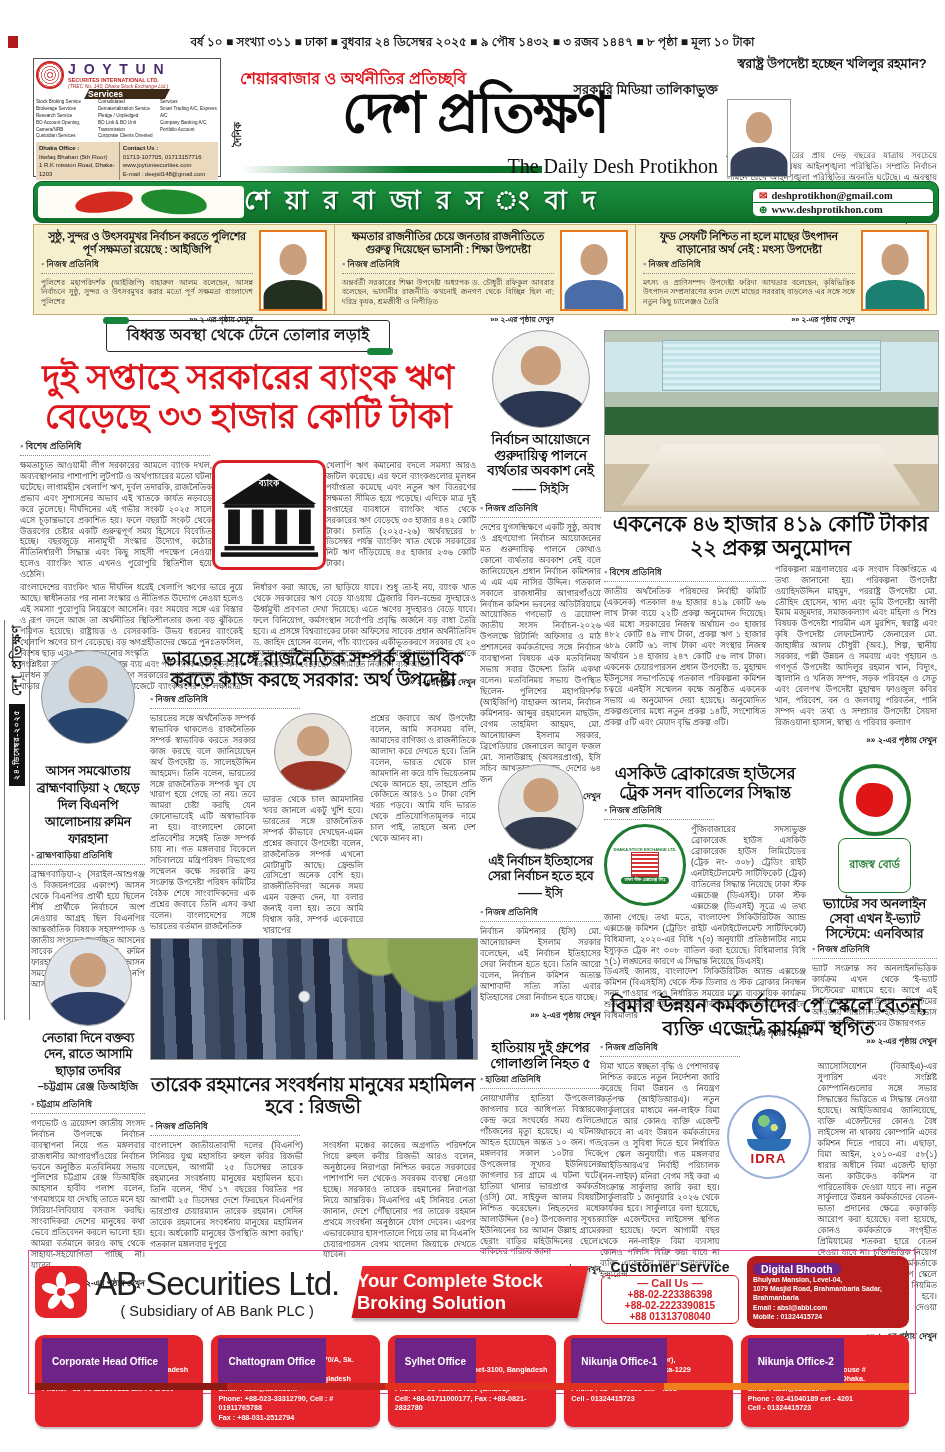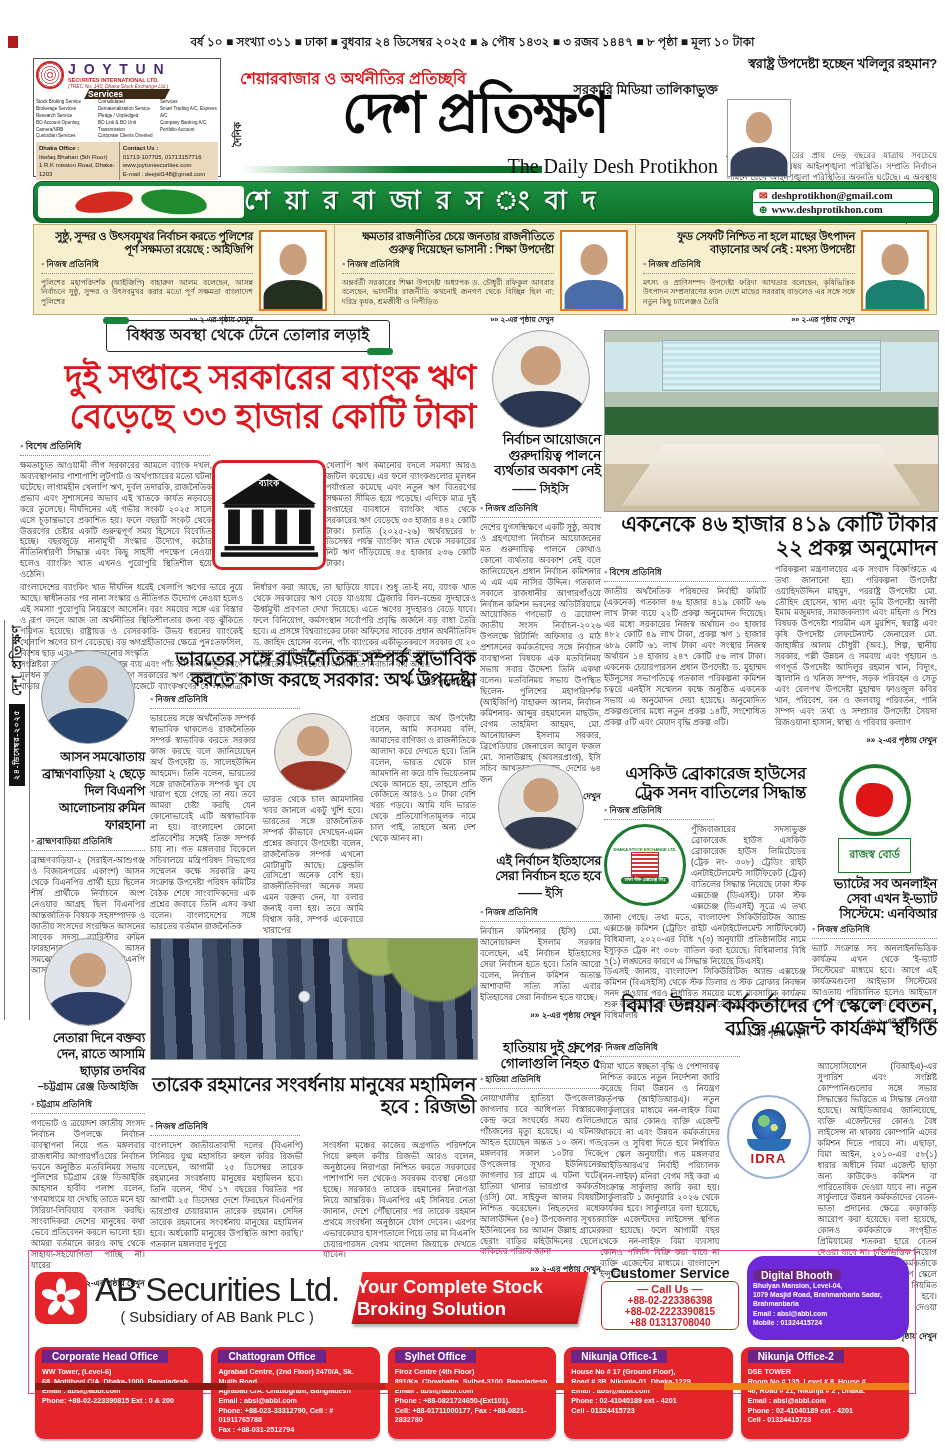--- a/index.html
+++ b/index.html
@@ -1,21 +1,21 @@
 <!DOCTYPE html>
 <html><head>
 <meta charset="utf-8">
 <style>
   html,body{margin:0;padding:0;background:#e9e9e9}
   .page{position:relative;width:945px;height:1452px;background:#fff;margin:0 auto;
         font-family:"Liberation Sans",sans-serif;color:#1a1a1a;overflow:hidden}
   .abs{position:absolute}
   .ctr{text-align:center}
   .b{font-weight:bold}
-  .hl{font-weight:bold;color:#101010;text-align:right;line-height:1.16;letter-spacing:-.3px}
+  .hl{font-weight:bold;color:#101010;text-align:center;line-height:1.16;letter-spacing:-.3px}
   .red{color:#df161c}
   .byline{font-size:8.5px;font-weight:bold;color:#222;margin:2px 0 1px}
   .byline::before{content:"▪ ";color:#8a8a8a}
   .dot{border-top:1px dotted #8a8a8a;height:2px;margin:1px 0 2px}
   .body{font-size:8.3px;line-height:1.32;text-align:justify;color:#222}
   .more{font-weight:bold;font-size:8.2px;color:#111;white-space:nowrap}
   .more::before{content:"»» "}
   .mrow{text-align:right;margin-top:1px}
   .circle{border-radius:50%;border:1px solid #9a9a9a;overflow:hidden}
   .person{position:relative;background:var(--bg,#dce2e7);overflow:hidden}
@@ -53,41 +53,41 @@
   .banklabel{position:absolute;top:13%;left:0;right:0;text-align:center;color:#fff;font-weight:bold;font-size:9px}
   .greenbar{background:linear-gradient(to right,rgba(255,255,255,0),#0c7a2d 55%,#0a6b27)}
   .gbanner{background:linear-gradient(#1c9140,#0d7029);border-radius:9px;border:1px solid #0a5c22}
   .contactbox{background:#fff;border:1px solid #0d7029;border-radius:6px;font-family:"Liberation Serif",serif}
   .crow{display:flex;align-items:center;gap:4px;padding:1px 6px;font-size:10.5px;font-weight:bold}
   .crow+.crow{border-top:1px solid #0d7029}
   .teaser{flex:1;display:flex;padding:5px 7px;min-width:0}
   .teaser+.teaser{border-left:1px solid #c3b273}
   .office{flex:1;background:#e3242b;border-radius:9px;position:relative;padding:20px 7px 4px;box-shadow:0 2px 2px rgba(0,0,0,.25)}
   .opill{position:absolute;top:3px;left:7px;background:#6e2386;color:#fff;font-size:10px;font-weight:bold;
-     padding:1px 10px;border-radius:0;white-space:nowrap}
+     padding:18px 10px;border-radius:0;white-space:nowrap}
   .odet{color:#fff;font-size:7.2px;line-height:1.35;white-space:pre-line;font-weight:bold}
   .pre{white-space:pre-line}
   .ring{border-radius:50%;background:#fff;display:flex;align-items:center;justify-content:center;flex-direction:column}
   .nbrblob{width:58%;height:52%;background:#e01515;border-radius:45% 60% 50% 65%/55% 45% 65% 50%}
   .dsehatch{width:34%;height:30%;border:1px solid #c2272d;background:repeating-linear-gradient(0deg,#d5343a 0 2px,#fff 2px 4px)}
   .globe{width:34px;height:34px;border-radius:50%;background:
      radial-gradient(circle at 35% 35%,#7fc97f 0 18%,transparent 19%),
      radial-gradient(circle at 65% 55%,#cfe27a 0 12%,transparent 13%),
      radial-gradient(#3f7fd0,#1d4f96)}
   .hands{width:44px;height:12px;background:#2c6fb5;border-radius:0 0 22px 22px;margin-top:-4px}
   .bear{background:#d42a20;border-radius:60% 70% 55% 65%/70% 60% 65% 55%;transform:rotate(-8deg)}
   .bull{background:#1f8a2e;border-radius:65% 55% 70% 60%/60% 70% 55% 65%;transform:rotate(6deg)}
   .svcband{background:#3c2a17;color:#fff;font-weight:bold;font-size:8.5px;text-align:left;
      width:78px;margin:0 auto;padding:0 4px;clip-path:polygon(6% 0,100% 0,94% 100%,0 100%)}
   .joytxt{font-size:4.6px;line-height:1.5;columns:3;column-gap:4px;white-space:pre-line;color:#222}
   .jbot{background:#ead9bd;display:flex;font-size:6px;line-height:1.4;margin-top:2px}
   .slogan{background:linear-gradient(#ee2c31,#c3161c);color:#fff;font-weight:bold;font-size:18.5px;
      transform:skewX(-12deg);display:flex;align-items:center;justify-content:center;box-shadow:2px 3px 3px rgba(0,0,0,.3)}
   .callbox{border:1.5px solid #d42026;border-radius:6px;padding:1px 4px;color:#d42026;font-weight:bold}
-  .booth{background:#6d28d9;border-radius:17px;padding:13px 6px}
+  .booth{background:#b91c1c;border-radius:9px;padding:7px 6px}
   .bpill{background:#6e2386;color:#fff;font-size:10.5px;font-weight:bold;border-radius:8px;padding:0 8px;width:max-content}
   h1,h2,h3,h4,p{margin:0}
 </style>
 </head>
 <body>
 
 <div class="page">
 
   <div class="abs" style="left:8px;top:36px;width:10px;height:12px;background:#b3181c"></div>
   <div class="abs ctr" style="left:0;top:33px;width:945px;font-size:12px;font-weight:bold">বর্ষ ১০ ■ সংখ্যা ৩১১ ■ ঢাকা ■ বুধবার ২৪ ডিসেম্বর ২০২৫ ■ ৯ পৌষ ১৪৩২ ■ ৩ রজব ১৪৪৭ ■ ৮ পৃষ্ঠা ■ মূল্য ১০ টাকা</div>
@@ -254,21 +254,21 @@
     </div>
   </div>
 
   <div class="abs vstrip" style="left:4px;top:620px;width:24px;height:392px;border-left:1px solid #777;border-right:1px solid #777;justify-content:flex-end;padding:4px 0">
     <span class="vdate">২৪-ডিসেম্বর-২০২৫</span>
     <span class="vbrand">দেশ প্রতিক্ষণ</span>
   </div>
 
   <div class="abs" style="left:31px;top:650px;width:114px;height:284px">
     <div class="circle person" style="width:92px;height:92px;margin:0 auto;--bg:#cfd8df;--suit:#28456e"></div>
-    <h3 class="hl" style="font-size:12.5px;margin-top:5px;line-height:1.35">আসন সমঝোতায় ব্রাহ্মণবাড়িয়া ২ ছেড়ে দিল বিএনপি আলোচনায় রুমিন ফারহানা</h3>
+    <h3 class="hl" style="font-size:12.5px;margin-top:19px;line-height:1.35">আসন সমঝোতায় ব্রাহ্মণবাড়িয়া ২ ছেড়ে দিল বিএনপি আলোচনায় রুমিন ফারহানা</h3>
     <div class="byline">ব্রাহ্মণবাড়িয়া প্রতিনিধি</div>
     <div class="dot"></div>
     <p class="body">ব্রাহ্মণবাড়িয়া-২ (সরাইল-আশুগঞ্জ ও বিজয়নগরের একাংশ) আসন থেকে বিএনপির প্রার্থী হয়ে ছিলেন শীর্ষ প্রার্থীকে নির্বাচনে অংশ নেওয়ার আগ্রহ ছিল বিএনপির আন্তর্জাতিক বিষয়ক সহসম্পাদক ও জাতীয় সংসদের সংরক্ষিত আসনের সাবেক সদস্য ব্যারিস্টার রুমিন ফারহানার। জোটগত আসন সমঝোতার কারণে বিএনপি আসনটি ছেড়ে দিয়েছে।</p>
   </div>
 
   <div class="abs" style="left:150px;top:648px;width:326px;height:288px">
     <h2 class="hl" style="font-size:18.5px;font-weight:900">ভারতের সঙ্গে রাজনৈতিক সম্পর্ক স্বাভাবিক করতে কাজ করছে সরকার: অর্থ উপদেষ্টা</h2>
     <div class="byline">নিজস্ব প্রতিনিধি</div>
     <div class="dot" style="width:150px"></div>
     <div style="display:flex;gap:7px">
@@ -312,21 +312,21 @@
       <p class="body">পুঁজিবাজারের সদস্যভুক্ত ব্রোকারেজ হাউস এসকিউ ব্রোকারেজ হাউস লিমিটেডের (ট্রেক নং- ৩০৮) ট্রেডিং রাইট এনটাইটেলমেন্ট সার্টিফিকেট (ট্রেক) বাতিলের সিদ্ধান্ত নিয়েছে ঢাকা স্টক এক্সচেঞ্জ (ডিএসই)। ঢাকা স্টক এক্সচেঞ্জ (ডিএসই) সূত্রে এ তথ্য জানা গেছে। তথ্য মতে, বাংলাদেশ সিকিউরিটিজ অ্যান্ড এক্সচেঞ্জ কমিশন (ট্রেডিং রাইট এনটাইটেলমেন্ট সার্টিফিকেট) বিধিমালা, ২০২০-এর বিধি ৭(৩) অনুযায়ী প্রতিষ্ঠানটির নামে ইস্যুকৃত ট্রেক নং ৩০৮ বাতিল করা হয়েছে। বিধিমালার বিধি ৭(১) লঙ্ঘনের কারণে এ সিদ্ধান্ত নিয়েছে ডিএসই।</p>
       <p class="body">ডিএসই জানায়, বাংলাদেশ সিকিউরিটিজ অ্যান্ড এক্সচেঞ্জ কমিশন (বিএসইসি) থেকে স্টক ডিলার ও স্টক ব্রোকার নিবন্ধন সনদ পাওয়ার পরও নির্ধারিত সময়ের মধ্যে ব্যবসায়িক কার্যক্রম শুরু করতে ব্যর্থ হয় এসকিউ ব্রোকারেজ হাউস লিমিটেড। ফলে বিধিমালার</p>
       <div class="mrow"><span class="more">২-এর পৃষ্ঠায় দেখুন</span></div>
     </div>
   </div>
 
   <div class="abs" style="left:812px;top:764px;width:125px;height:226px">
     <div class="ring" style="width:64px;height:64px;border:4px solid #1d7a2f;margin:0 auto">
       <div class="nbrblob"></div>
     </div>
-    <div style="width:max-content;margin:2px auto;border:1.5px solid #1d7a2f;border-radius:0;padding:7px 10px;color:#1d7a2f;font-weight:bold;font-size:11px">রাজস্ব বোর্ড</div>
+    <div style="width:max-content;margin:2px auto;border:1.5px solid #1d7a2f;border-radius:8px;padding:17px 10px;color:#1d7a2f;font-weight:bold;font-size:11px">রাজস্ব বোর্ড</div>
     <h3 class="hl" style="font-size:13px;margin-top:3px">ভ্যাটের সব অনলাইন সেবা এখন ই-ভ্যাট সিস্টেমে: এনবিআর</h3>
     <div class="byline">নিজস্ব প্রতিনিধি</div>
     <div class="dot"></div>
     <p class="body">ভ্যাট সংক্রান্ত সব অনলাইনভিত্তিক কার্যক্রম এখন থেকে 'ই-ভ্যাট সিস্টেমের' মাধ্যমে হবে। আগে এই কার্যক্রমগুলো আইভাস সিস্টেমের আওতায় পরিচালিত হলেও আইভাস প্লাস ও আইভাস নামের উচ্চারণগত</p>
     <div class="mrow"><span class="more">২-এর পৃষ্ঠায় দেখুন</span></div>
   </div>
 
   <div class="abs" style="left:600px;top:994px;width:337px;height:250px">
     <h2 class="hl" style="font-size:19.5px;font-weight:900">বিমার উন্নয়ন কর্মকর্তাদের পে স্কেলে বেতন, ব্যক্তি এজেন্ট কার্যক্রম স্থগিত</h2>
     <div class="byline">নিজস্ব প্রতিনিধি</div>

